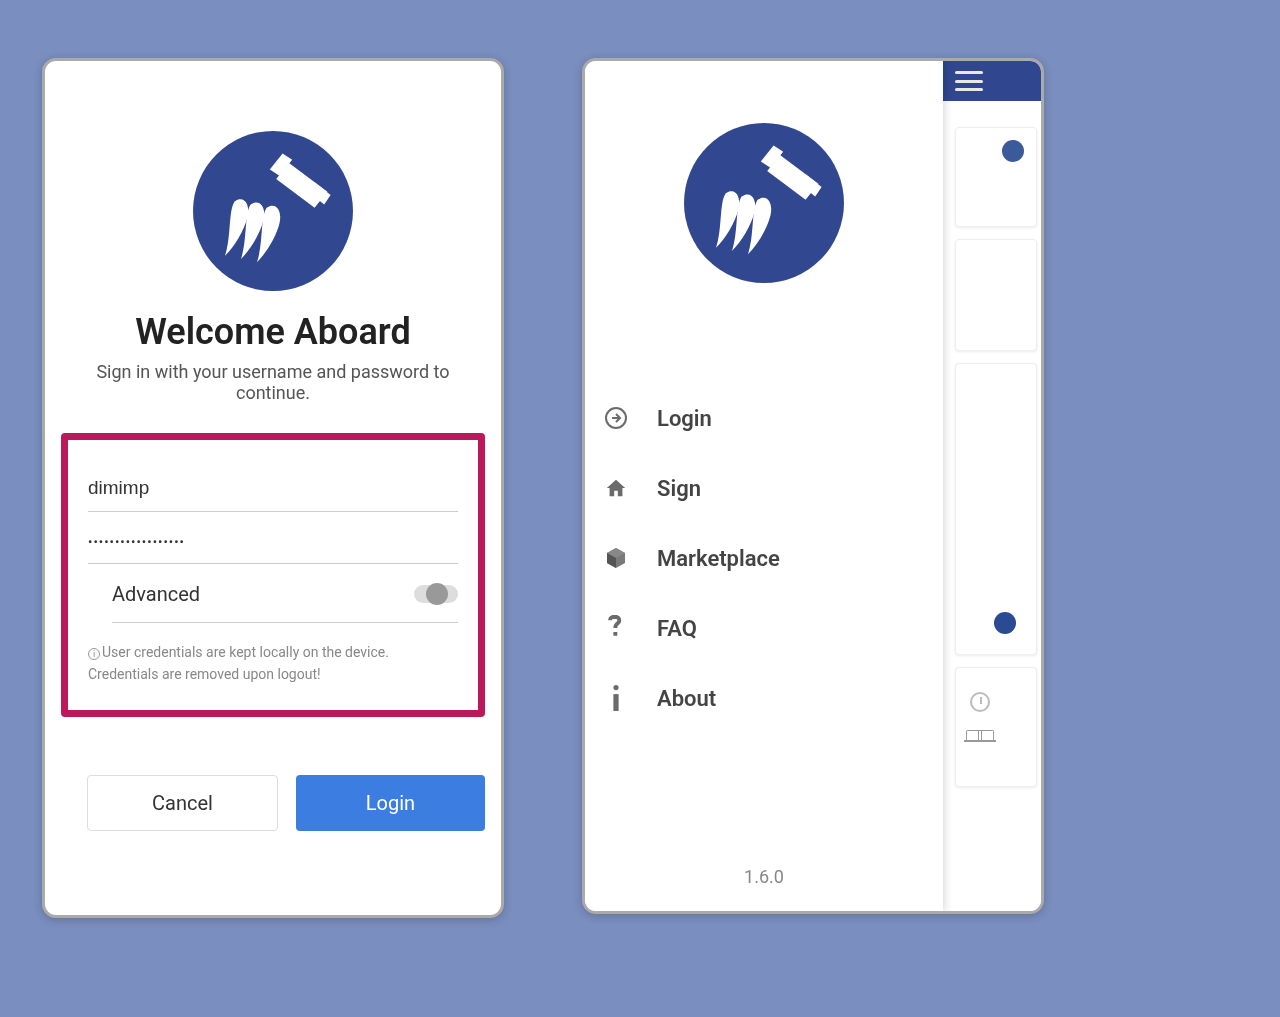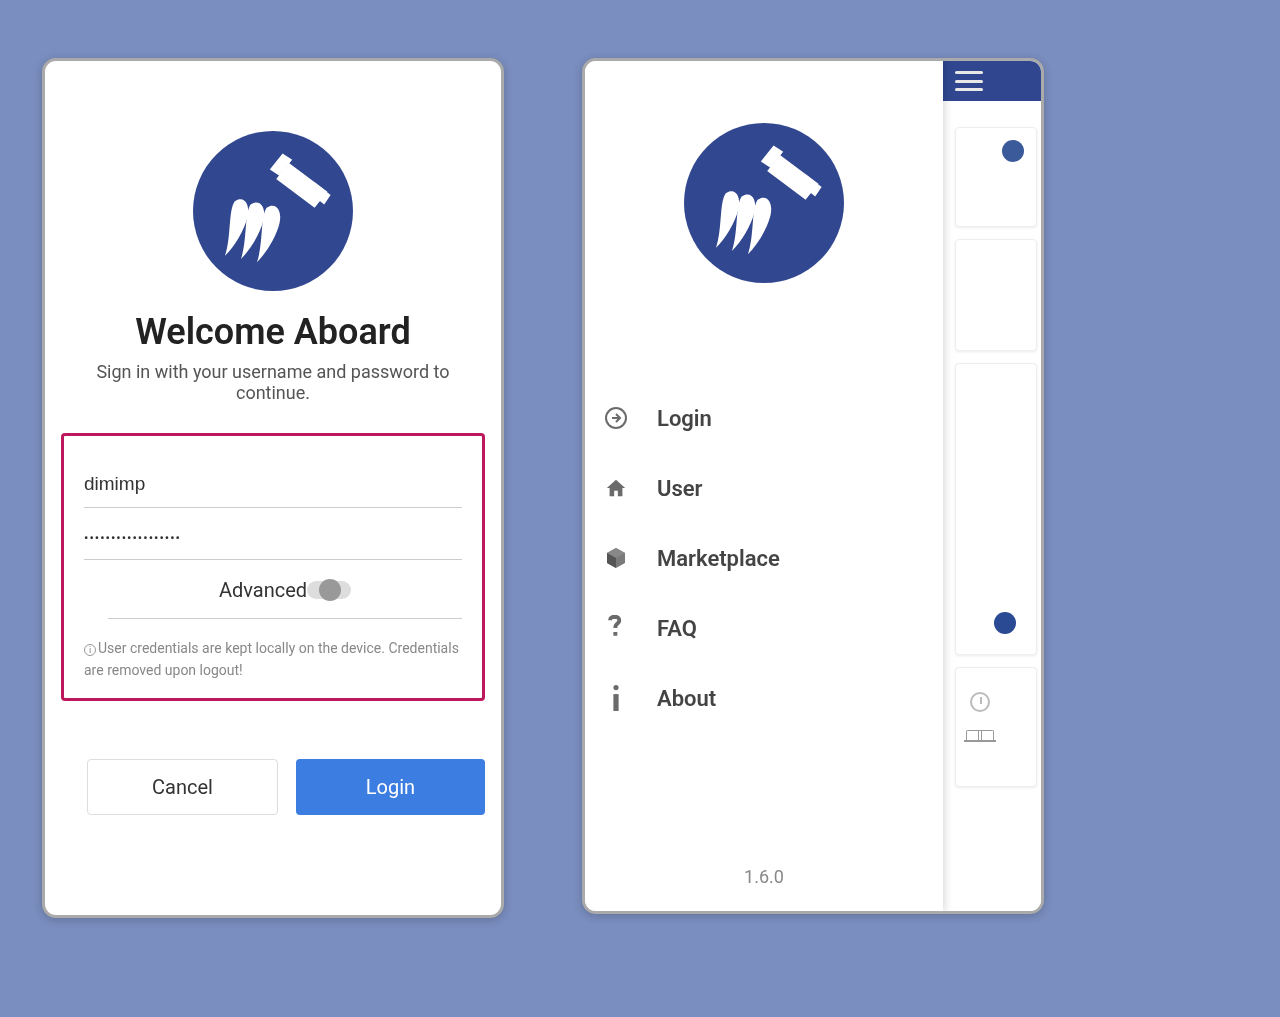--- a/index.html
+++ b/index.html
@@ -53,23 +53,23 @@
   margin-top: 20px;
 }
 .welcome-sub {
   text-align: center;
   font-size: 18px;
   color: #555;
   margin-top: 8px;
 }
 .form-card {
   margin-top: 30px;
-  border: 3px solid #be185d;
+  border: 7px solid #be185d;
   border-radius: 4px;
-  padding: 20px 20px 16px 20px;
+  padding: 20px 20px 24px 20px;
 }
 .field {
   border-bottom: 1px solid #ccc;
   padding: 16px 0 12px 0;
   font-size: 19px;
   color: #333;
 }
 .field input {
   border: none;
   outline: none;
@@ -79,21 +79,21 @@
   background: transparent;
 }
 .password-dots {
   letter-spacing: 1px;
   font-size: 13px;
   color: #333;
 }
 .adv-row {
   display: flex;
   align-items: center;
-  justify-content: center;
+  justify-content: space-between;
   border-bottom: 1px solid #ccc;
   padding: 18px 0 16px 0;
   margin-left: 24px;
 }
 .adv-label {
   font-size: 20px;
   color: #333;
 }
 .toggle {
   width: 44px;
@@ -407,21 +407,21 @@
               </svg>
           </div>
           <span class="menu-label">Login</span>
         </div>
         <div class="menu-item">
           <div class="menu-icon">
             <svg width="22" height="22" viewBox="0 0 24 24" fill="#6b6b6b">
                 <path d="M12 3l10 9h-3v9h-5v-6h-4v6H5v-9H2z"></path>
               </svg>
           </div>
-          <span class="menu-label">User</span>
+          <span class="menu-label">Sign</span>
         </div>
         <div class="menu-item">
           <div class="menu-icon">
             <svg width="24" height="24" viewBox="0 0 24 24" fill="#6b6b6b">
                 <path d="M12 2l9 5v10l-9 5-9-5V7z" opacity="0.9"></path>
                 <path d="M12 2l9 5-9 5-9-5z" fill="#888"></path>
                 <path d="M12 12v10l-9-5V7z" fill="#555"></path>
               </svg>
           </div>
           <span class="menu-label">Marketplace</span>

